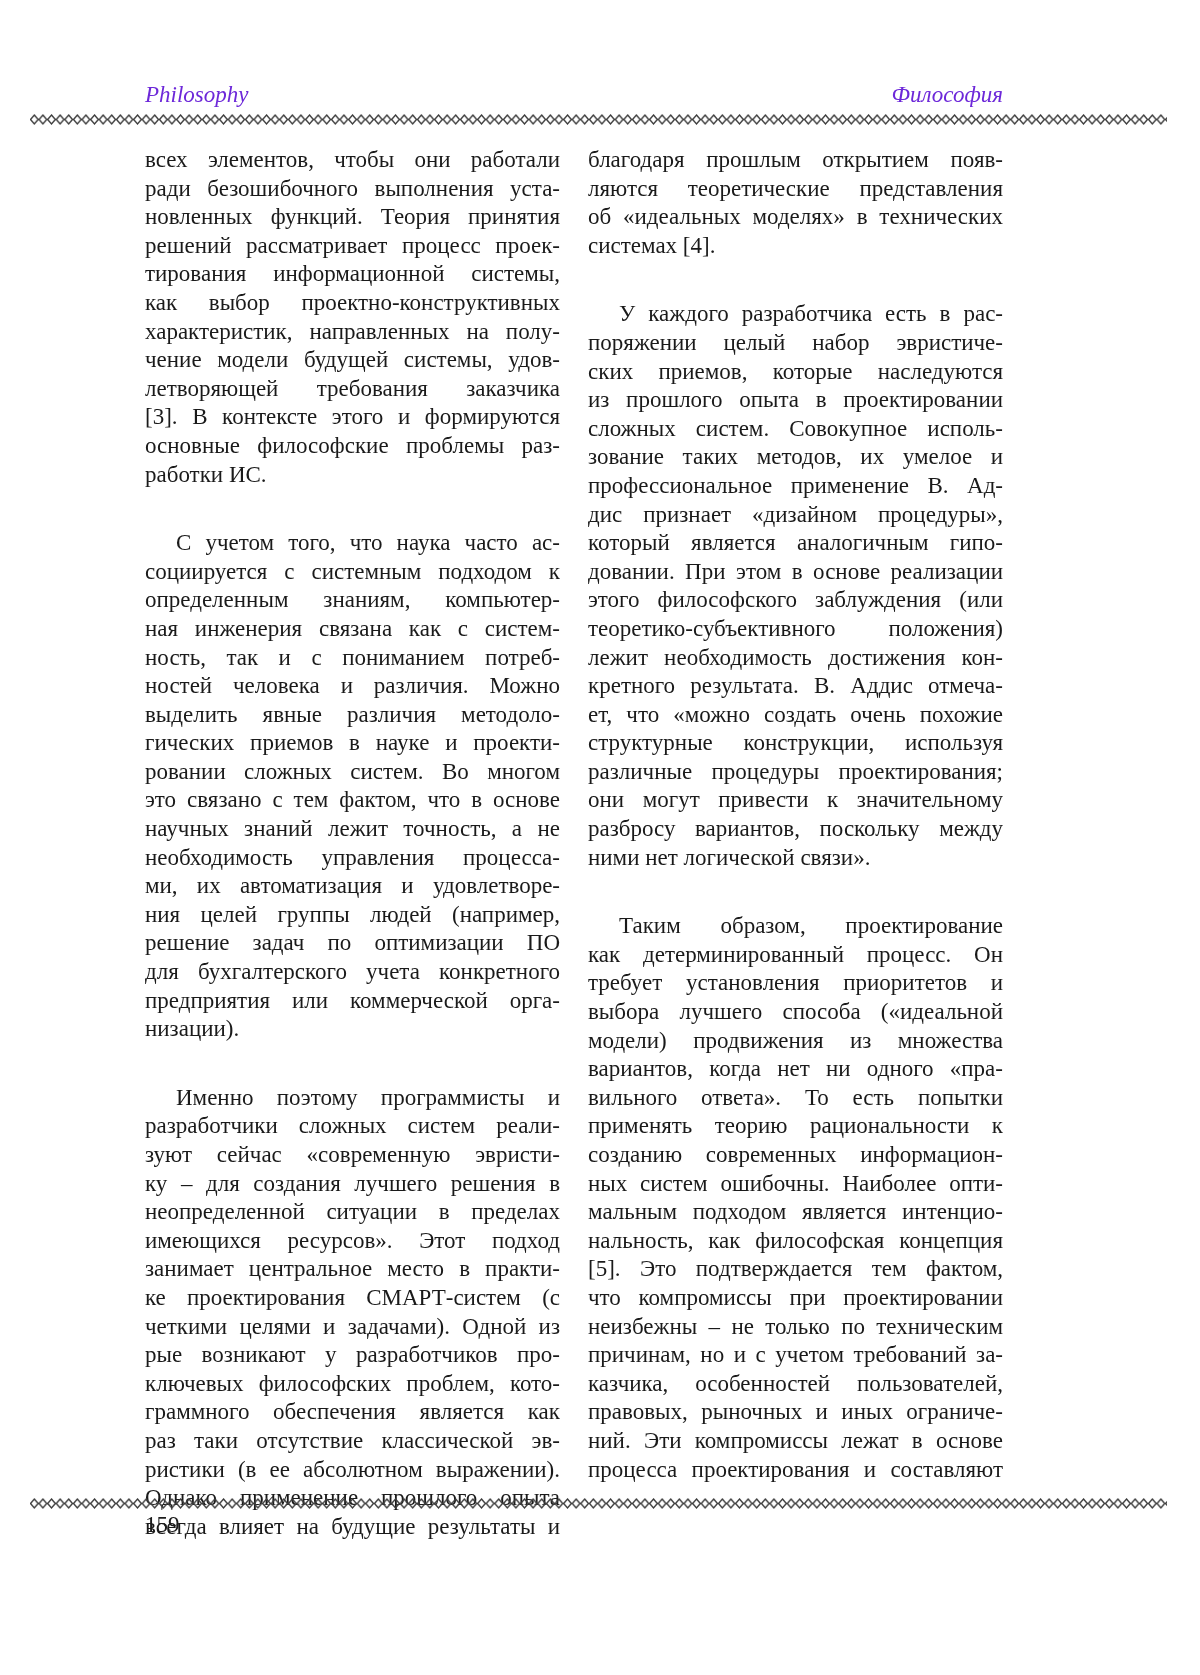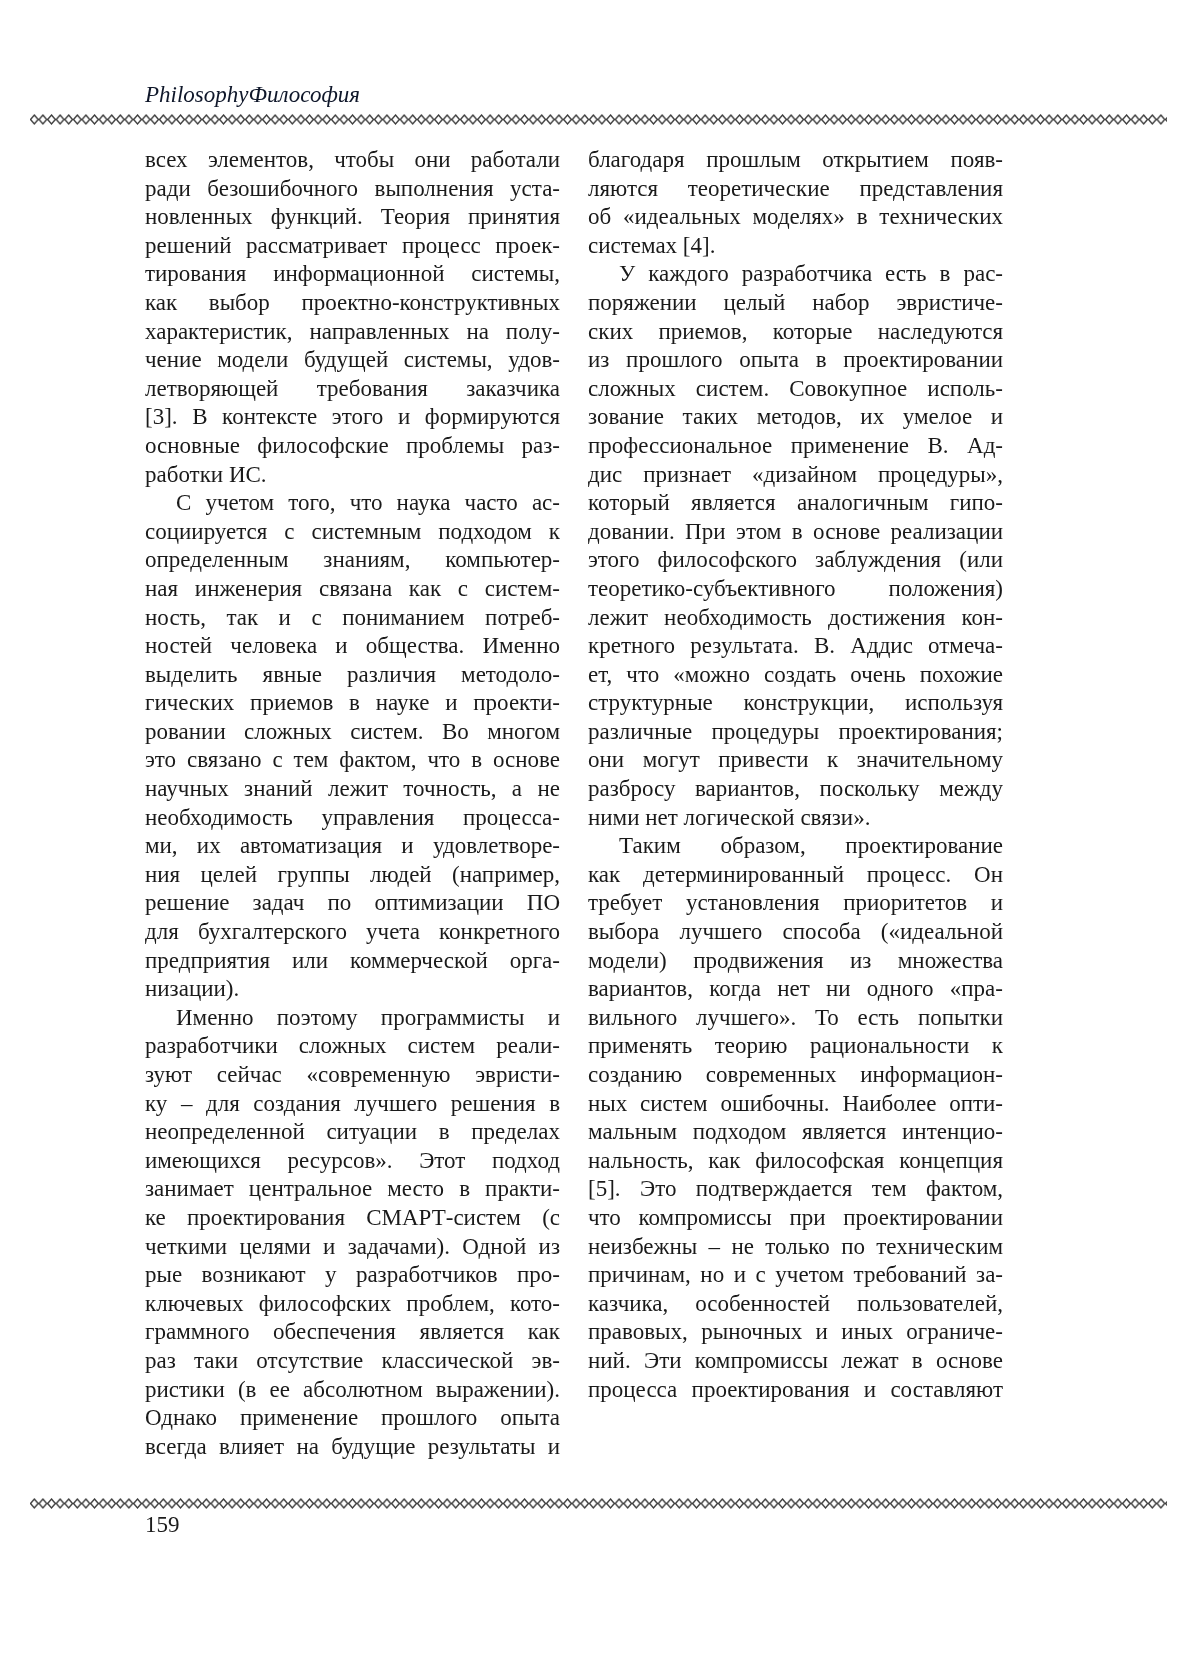--- a/index.html
+++ b/index.html
@@ -15,23 +15,24 @@
     font-family: "Liberation Serif", "DejaVu Serif", serif;
     color: #1a1a1a;
     overflow: hidden;
   }
   .running-head {
     position: absolute;
     left: 145px;
     top: 82px;
     width: 858px;
     display: flex;
+    justify-content: space-between;
     font-style: italic;
     font-size: 23px;
-    color: #0f172a;
+    color: #6d28d9;
   }
   .ornament {
     position: absolute;
     left: 30px;
     width: 1137px;
     height: 13px;
     overflow: hidden;
   }
   .ornament-top { top: 112px; }
   .ornament-bottom { top: 1496px; }
@@ -51,20 +52,21 @@
     line-height: 28.6px;
     height: 28.6px;
     overflow: hidden;
     text-align: justify;
     text-align-last: justify;
     white-space: normal;
     color: #1a1a1a;
   }
   .line.indent {
     text-indent: 31px;
+    margin-top: 40px;
   }
   .line.para-end {
     text-align-last: left;
   }
   .folio {
     position: absolute;
     left: 145px;
     top: 1512px;
     width: 858px;
     font-size: 23px;
@@ -104,21 +106,21 @@
         <div class="line">чение модели будущей системы, удов-</div>
         <div class="line">летворяющей требования заказчика</div>
         <div class="line">[3]. В контексте этого и формируются</div>
         <div class="line">основные философские проблемы раз-</div>
         <div class="line para-end">работки ИС.</div>
         <div class="line indent">С учетом того, что наука часто ас-</div>
         <div class="line">социируется с системным подходом к</div>
         <div class="line">определенным знаниям, компьютер-</div>
         <div class="line">ная инженерия связана как с систем-</div>
         <div class="line">ность, так и с пониманием потреб-</div>
-        <div class="line">ностей человека и общества. Именно</div>
+        <div class="line">ностей человека и различия. Можно</div>
         <div class="line">выделить явные различия методоло-</div>
         <div class="line">гических приемов в науке и проекти-</div>
         <div class="line">ровании сложных систем. Во многом</div>
         <div class="line">это связано с тем фактом, что в основе</div>
         <div class="line">научных знаний лежит точность, а не</div>
         <div class="line">необходимость управления процесса-</div>
         <div class="line">ми, их автоматизация и удовлетворе-</div>
         <div class="line">ния целей группы людей (например,</div>
         <div class="line">решение задач по оптимизации ПО</div>
         <div class="line">для бухгалтерского учета конкретного</div>
@@ -165,21 +167,21 @@
         <div class="line">различные процедуры проектирования;</div>
         <div class="line">они могут привести к значительному</div>
         <div class="line">разбросу вариантов, поскольку между</div>
         <div class="line para-end">ними нет логической связи».</div>
         <div class="line indent">Таким образом, проектирование</div>
         <div class="line">как детерминированный процесс. Он</div>
         <div class="line">требует установления приоритетов и</div>
         <div class="line">выбора лучшего способа («идеальной</div>
         <div class="line">модели) продвижения из множества</div>
         <div class="line">вариантов, когда нет ни одного «пра-</div>
-        <div class="line">вильного лучшего». То есть попытки</div>
+        <div class="line">вильного ответа». То есть попытки</div>
         <div class="line">применять теорию рациональности к</div>
         <div class="line">созданию современных информацион-</div>
         <div class="line">ных систем ошибочны. Наиболее опти-</div>
         <div class="line">мальным подходом является интенцио-</div>
         <div class="line">нальность, как философская концепция</div>
         <div class="line">[5]. Это подтверждается тем фактом,</div>
         <div class="line">что компромиссы при проектировании</div>
         <div class="line">неизбежны – не только по техническим</div>
         <div class="line">причинам, но и с учетом требований за-</div>
         <div class="line">казчика, особенностей пользователей,</div>

